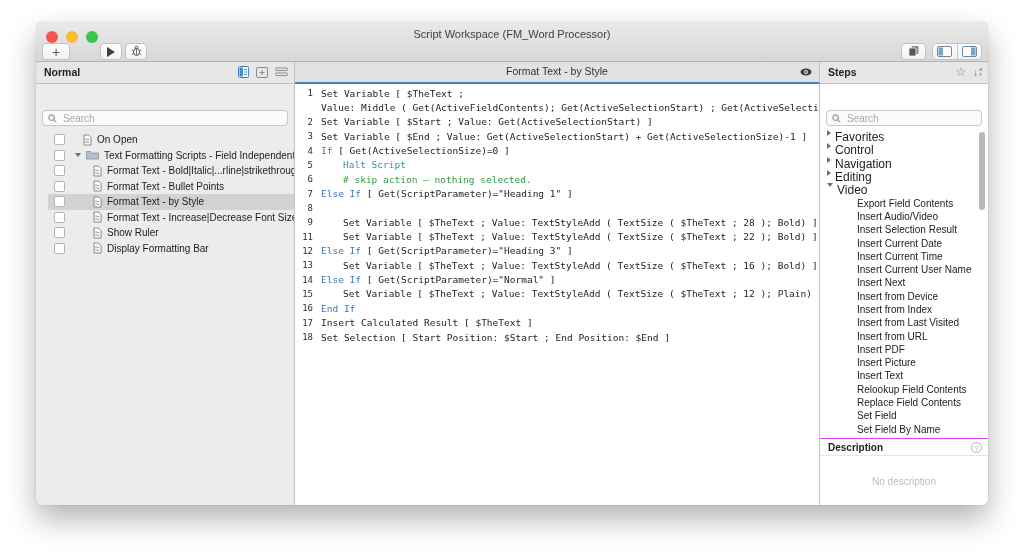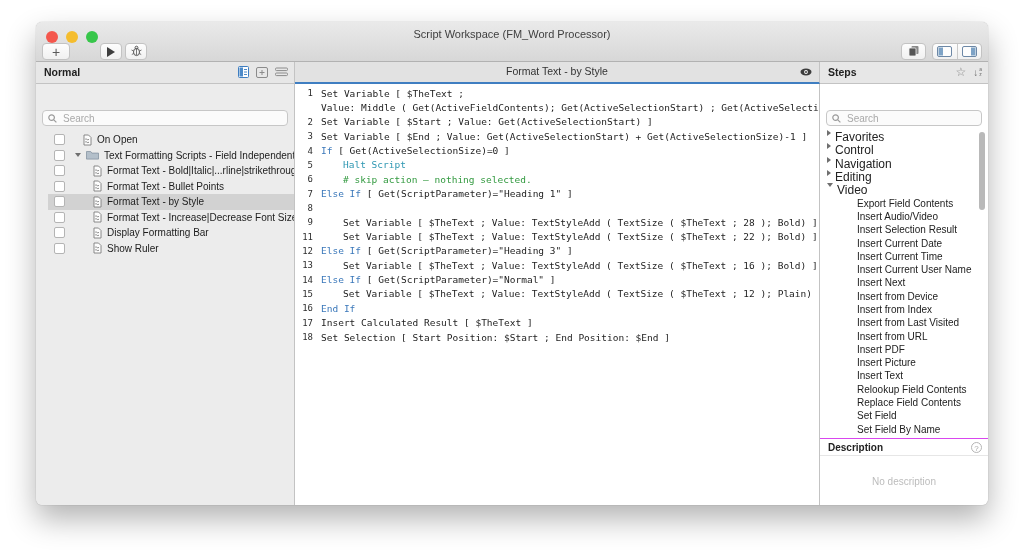--- a/index.html
+++ b/index.html
@@ -262,32 +262,32 @@
         </div>
         <div class="s-row">
           <span class="cb"></span>
           <span class="s-icon" style="margin-left:27px">
             <svg width="10" height="12" viewBox="0 0 10 12">
               <path d="M2 1 h4.5 L9 3.5 V11 H2 Z" fill="#fdfdfd" stroke="#7d7d7d" stroke-width="0.9"></path>
               <path d="M3.2 5.2 C4.6 3.8 5 7 7 5.4" fill="none" stroke="#7d7d7d" stroke-width="0.9"></path>
               <path d="M3.2 8 C4.6 6.6 5 9.8 7 8.2" fill="none" stroke="#7d7d7d" stroke-width="0.9"></path>
             </svg>
           </span>
+          <span class="s-label">Show Ruler</span>
+        </div>
+        <div class="s-row">
+          <span class="cb"></span>
+          <span class="s-icon" style="margin-left:27px">
+            <svg width="10" height="12" viewBox="0 0 10 12">
+              <path d="M2 1 h4.5 L9 3.5 V11 H2 Z" fill="#fdfdfd" stroke="#7d7d7d" stroke-width="0.9"></path>
+              <path d="M3.2 5.2 C4.6 3.8 5 7 7 5.4" fill="none" stroke="#7d7d7d" stroke-width="0.9"></path>
+              <path d="M3.2 8 C4.6 6.6 5 9.8 7 8.2" fill="none" stroke="#7d7d7d" stroke-width="0.9"></path>
+            </svg>
+          </span>
           <span class="s-label">Display Formatting Bar</span>
-        </div>
-        <div class="s-row">
-          <span class="cb"></span>
-          <span class="s-icon" style="margin-left:27px">
-            <svg width="10" height="12" viewBox="0 0 10 12">
-              <path d="M2 1 h4.5 L9 3.5 V11 H2 Z" fill="#fdfdfd" stroke="#7d7d7d" stroke-width="0.9"></path>
-              <path d="M3.2 5.2 C4.6 3.8 5 7 7 5.4" fill="none" stroke="#7d7d7d" stroke-width="0.9"></path>
-              <path d="M3.2 8 C4.6 6.6 5 9.8 7 8.2" fill="none" stroke="#7d7d7d" stroke-width="0.9"></path>
-            </svg>
-          </span>
-          <span class="s-label">Show Ruler</span>
         </div>
       </div>
   </div>
 
   <div class="editor">
     <div>
         <div class="code-row">
           <span class="ln">1</span>
           <span class="code" style="padding-left: 0px;"><span class="c-p">Set Variable [ $TheText ;</span></span>
         </div>

